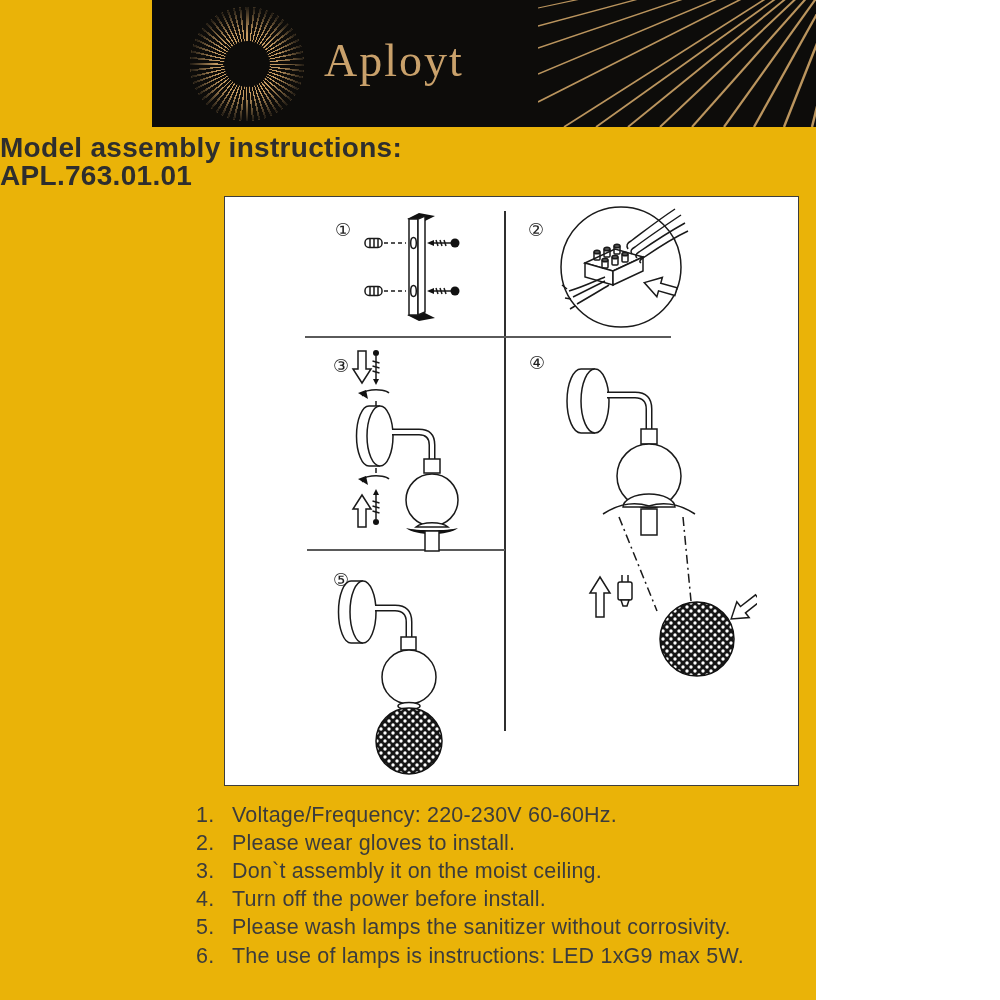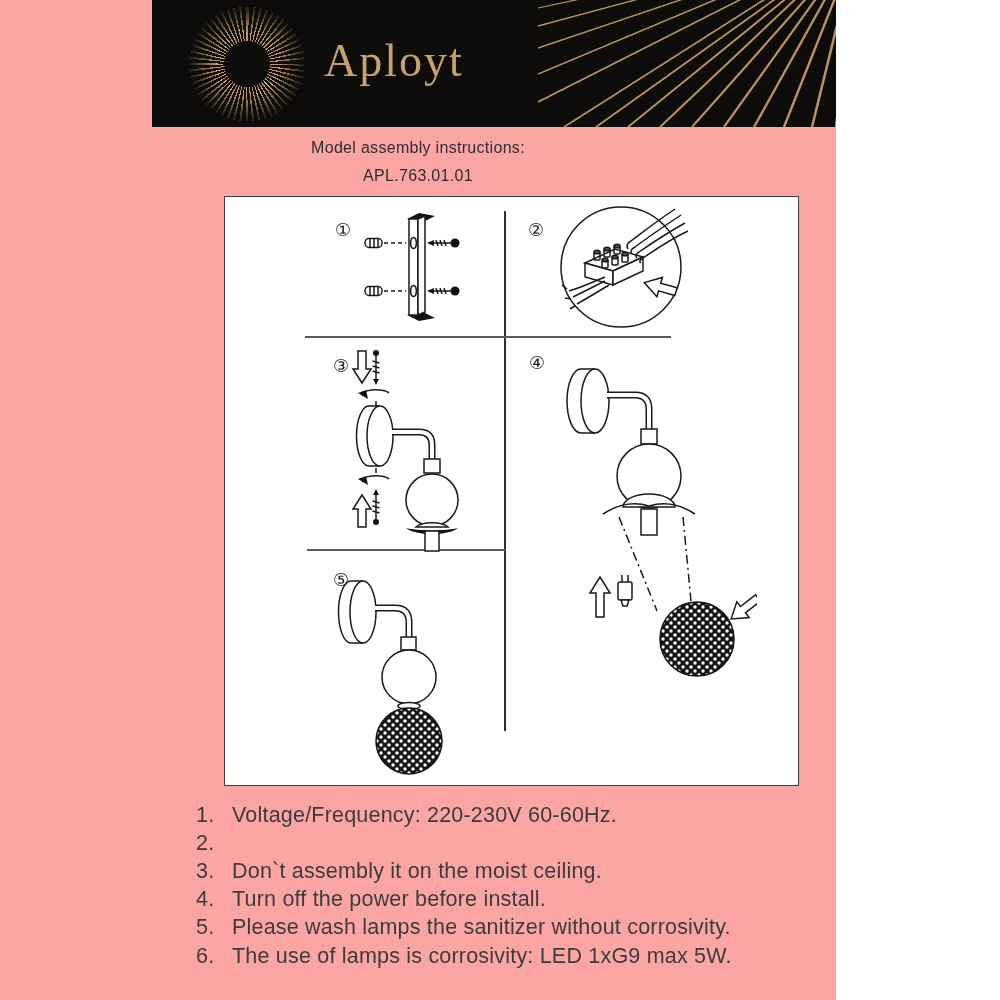--- a/index.html
+++ b/index.html
@@ -1,35 +1,35 @@
 <!DOCTYPE html>
 <html><head>
 <meta charset="utf-8">
 <style>
   html,body{margin:0;padding:0;background:#ffffff;}
-  .canvas{position:relative;width:816px;height:1000px;background:#fca5a5;
-          font-family:"Liberation Sans",sans-serif;overflow:hidden;padding-left:20px;}
+  .canvas{position:relative;width:816px;height:1000px;background:#eab308;
+          font-family:"Liberation Sans",sans-serif;overflow:hidden;}
 
   
   .banner{position:absolute;left:152px;top:0;width:696px;height:127px;
           background:#0d0c0a;overflow:hidden;}
   .sun{position:absolute;left:38px;top:7px;width:114px;height:114px;border-radius:50%;
        background:repeating-conic-gradient(#c49a62 0deg 2.2deg, rgba(13,12,10,0) 2.2deg 6.4deg);}
   .sun::before{content:"";position:absolute;inset:0;border-radius:50%;
        background:radial-gradient(circle, rgba(13,12,10,0) 38%, rgba(13,12,10,.55) 58%, #0d0c0a 74%);}
   .sun::after{content:"";position:absolute;left:50%;top:50%;width:46px;height:46px;
        transform:translate(-50%,-50%);border-radius:50%;background:#0d0c0a;}
   .brand{position:absolute;left:172px;top:50%;transform:translateY(-56%);
        font-family:"Liberation Serif",serif;font-size:46px;letter-spacing:2px;
        color:#c9a16b;font-weight:400;}
   .rays{position:absolute;right:0;top:0;}
 
   
-  .title{position:absolute;left:0;right:0;top:134px;text-align:center;
-         font-size:16px;color:#2e2e2e;font-weight:400;letter-spacing:.3px;line-height:28px;}
+  .title{position:absolute;left:0;right:0;top:134px;text-align:left;
+         font-size:28px;color:#2e2e2e;font-weight:700;letter-spacing:.3px;line-height:28px;}
 
   
   .box{position:absolute;left:224px;top:196px;width:573px;height:588px;
        border:1.5px solid #3d3d3d;background:#fff;}
   .vline{position:absolute;left:279px;top:14px;width:1.6px;height:520px;background:#2f2f2f;}
   .hline1{position:absolute;left:80px;top:139px;width:366px;height:1.6px;background:#5a5a5a;}
   .hline2{position:absolute;left:82px;top:352px;width:198px;height:1.6px;background:#5a5a5a;}
   .lbl{position:absolute;font-family:"DejaVu Sans",sans-serif;font-size:18px;color:#1f1f1f;}
   .p1{position:absolute;left:134px;top:14px;}
   .p2{position:absolute;left:330px;top:4px;}
@@ -275,32 +275,33 @@
     </svg>
   </div>
 
   <div class="notes">
     <div class="note">
       <span class="num">1.</span>
       <span class="txt">Voltage/Frequency: 220-230V 60-60Hz.</span>
     </div>
     <div class="note">
       <span class="num">2.</span>
+      <span class="txt">Please wear gloves to install.</span>
     </div>
     <div class="note">
       <span class="num">3.</span>
       <span class="txt">Don`t assembly it on the moist ceiling.</span>
     </div>
     <div class="note">
       <span class="num">4.</span>
       <span class="txt">Turn off the power before install.</span>
     </div>
     <div class="note">
       <span class="num">5.</span>
       <span class="txt">Please wash lamps the sanitizer without corrosivity.</span>
     </div>
     <div class="note">
       <span class="num">6.</span>
-      <span class="txt">The use of lamps is corrosivity: LED 1xG9 max 5W.</span>
+      <span class="txt">The use of lamps is instructions: LED 1xG9 max 5W.</span>
     </div>
   </div>
 
 </div>
 
 </body></html>

